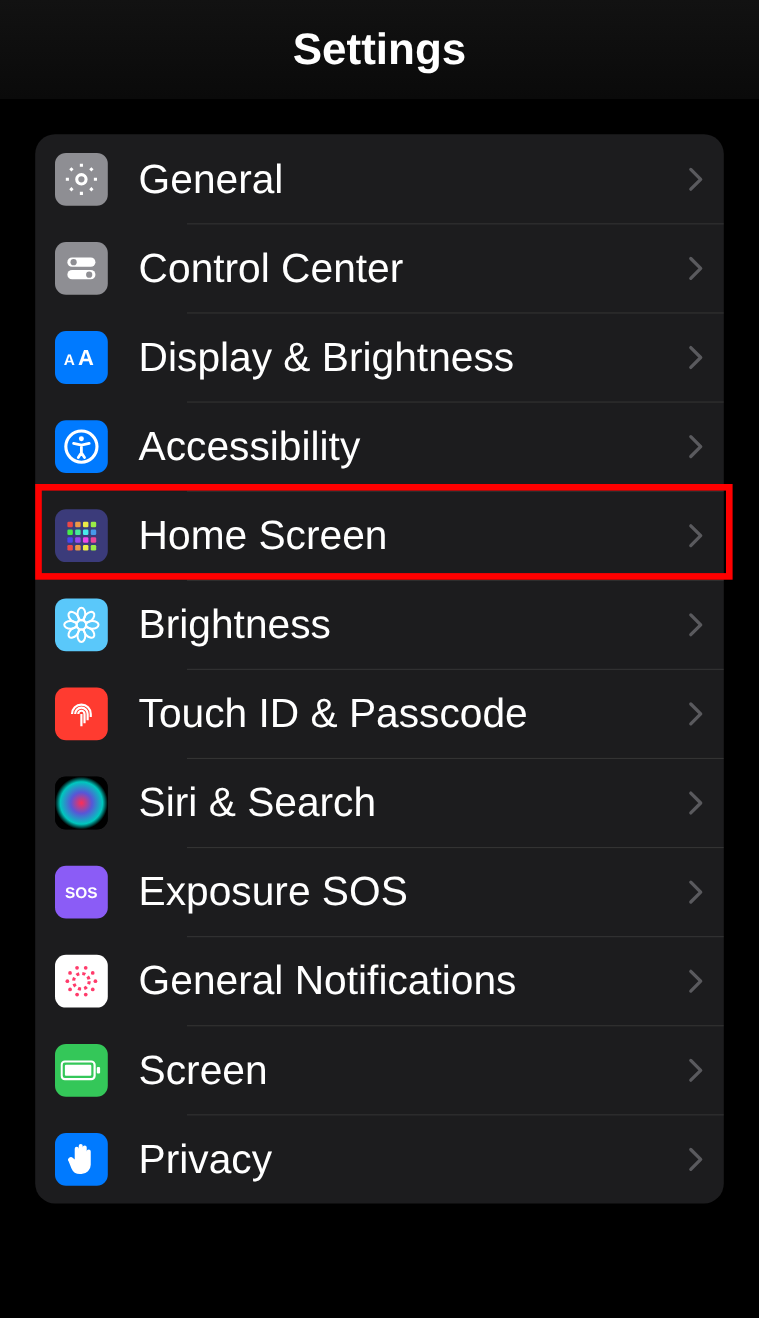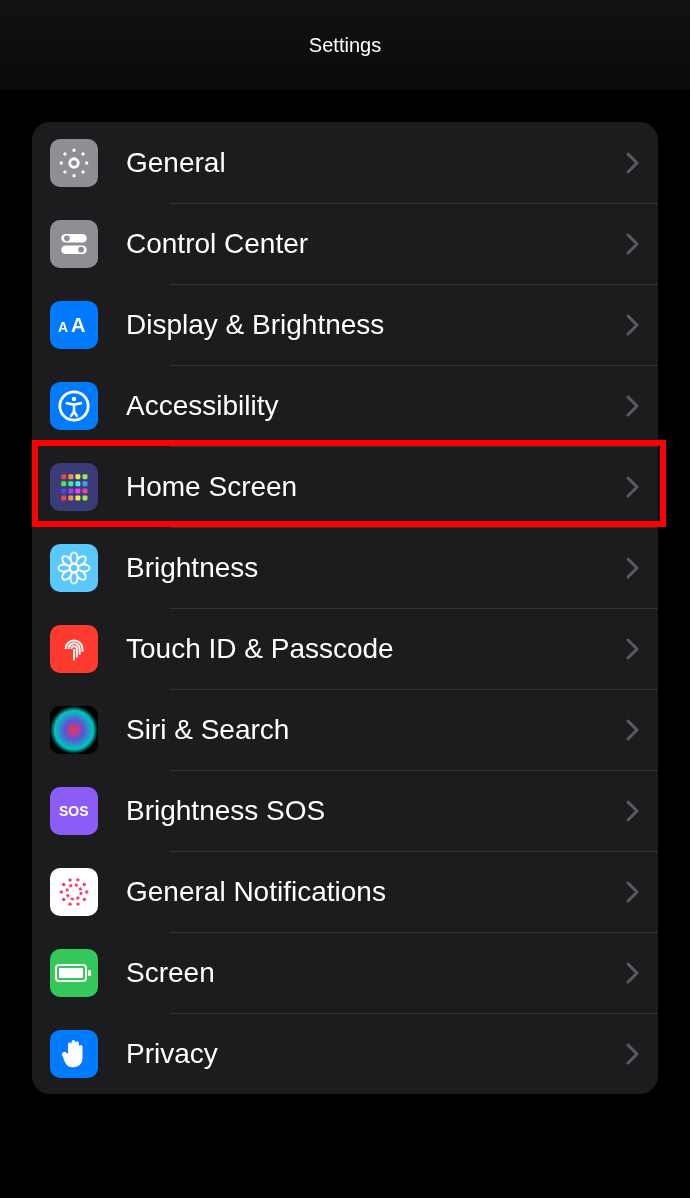--- a/index.html
+++ b/index.html
@@ -1,22 +1,22 @@
 <!DOCTYPE html>
 <html><head>
 <meta charset="utf-8">
 <style>
   html,body{margin:0;padding:0;width:690px;height:1198px;background:#000;font-family:-apple-system,Helvetica,Arial,sans-serif;color:#fff;overflow:hidden}
   .header{height:90px;display:flex;align-items:center;justify-content:center;background:linear-gradient(#121212,#0a0a0a);}
-  .header h1{font-size:20px;font-weight:400;margin:0}
+  .header h1{font-size:40px;font-weight:700;margin:0}
   .group{margin:32px;background:#1c1c1e;border-radius:18px;overflow:hidden}
   .row{display:flex;align-items:center;height:81px;padding:0 18px;position:relative}
   .row+.row::before{content:"";position:absolute;left:138px;right:0;top:0;height:1px;background:#333}
   .icon{width:48px;height:48px;border-radius:10px;flex:none;display:flex;align-items:center;justify-content:center}
-  .label{margin-left:28px;font-size:28px;font-weight:400;flex:1}
+  .label{margin-left:28px;font-size:37px;font-weight:400;flex:1}
   .chev{color:#5a5a5e;font-size:30px;font-weight:300}
   .highlight{position:absolute;border:6px solid #f00;box-sizing:border-box;pointer-events:none}
   svg{display:block}
 </style>
 </head>
 <body>
 
 <div class="header">
   <h1>Settings</h1>
 </div>
@@ -166,21 +166,21 @@
           <polyline points="2,3 11,12 2,21"></polyline>
         </svg>
       </div>
     </div>
     <div class="row">
       <div class="icon" style="background: #8b5cf6;">
         <svg width="40" height="34" viewBox="0 0 40 24">
           <text x="5" y="17" font-size="14" font-weight="800" fill="#fff" font-family="Helvetica">SOS</text>
         </svg>
       </div>
-      <div class="label">Brightness SOS</div>
+      <div class="label">Exposure SOS</div>
       <div class="chev">
         <svg width="14" height="24" viewBox="0 0 14 24" fill="none" stroke="#5a5a5e" stroke-width="3" stroke-linecap="round" stroke-linejoin="round">
           <polyline points="2,3 11,12 2,21"></polyline>
         </svg>
       </div>
     </div>
     <div class="row">
       <div class="icon" style="background: rgb(255, 255, 255);">
         <svg width="34" height="34" viewBox="0 0 24 24">
           <circle cx="12" cy="12" r="5" fill="none" stroke="#ff3b6b" stroke-width="2" stroke-dasharray="2 2"></circle>

